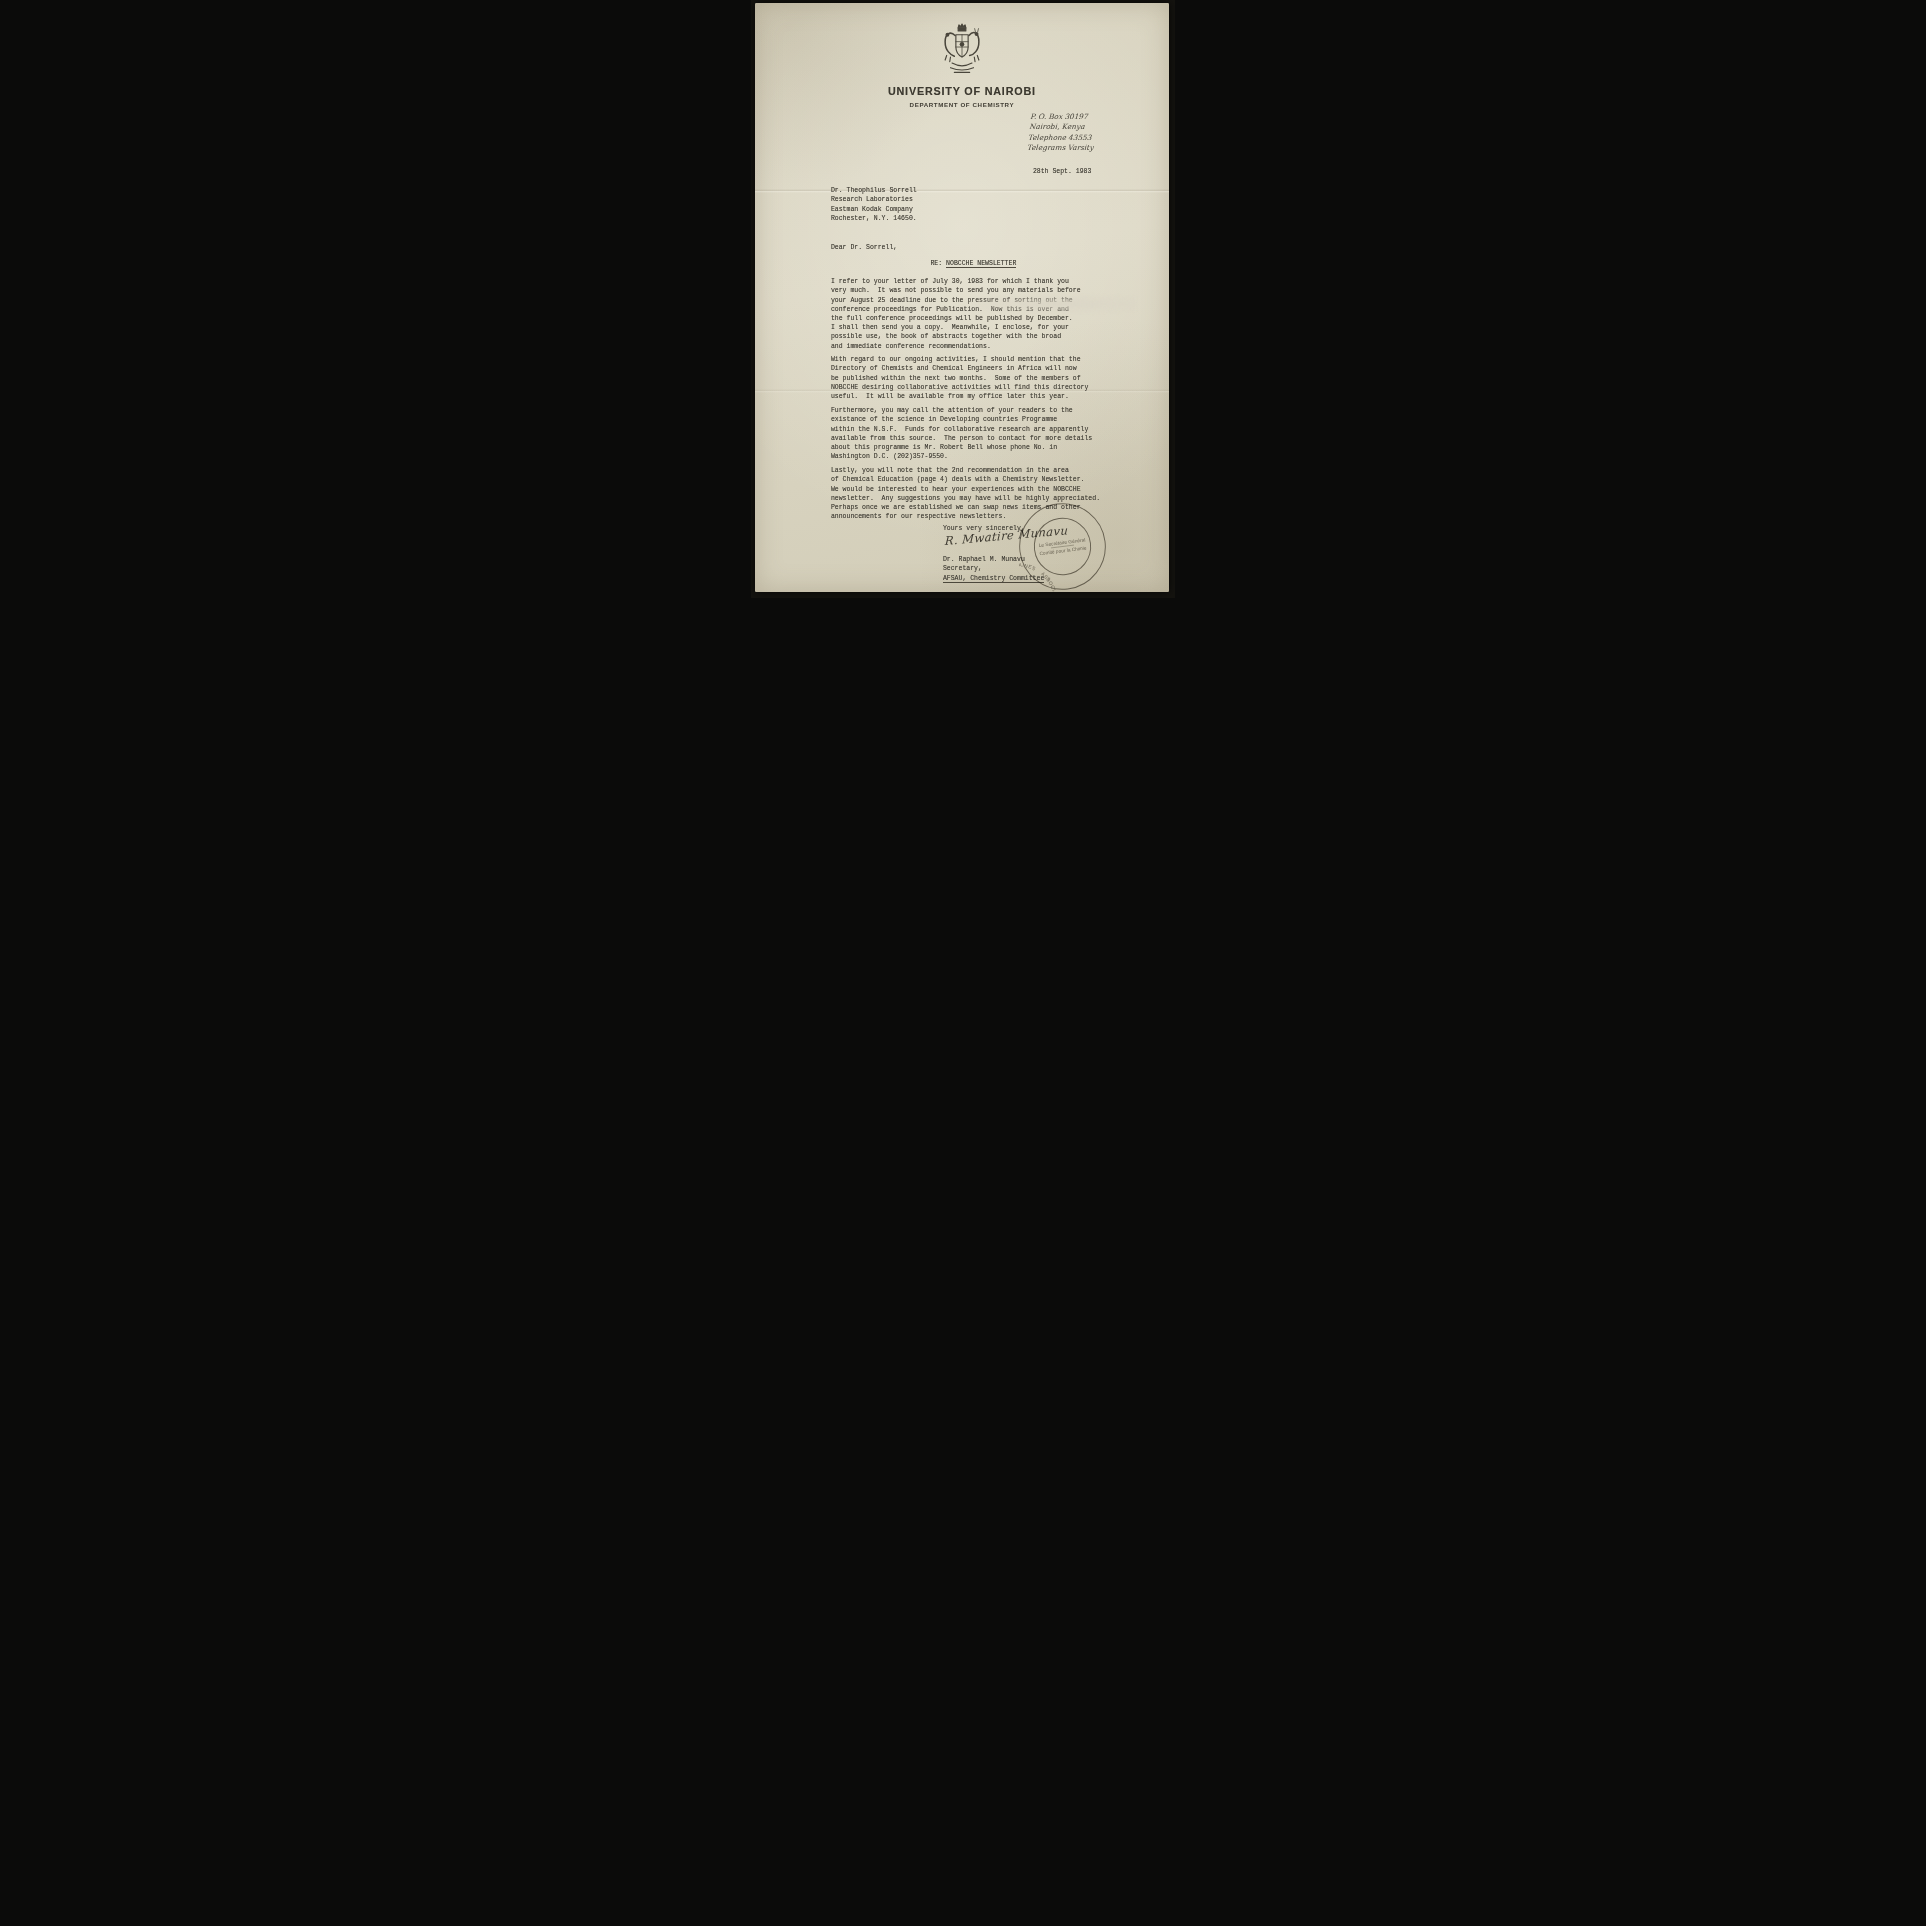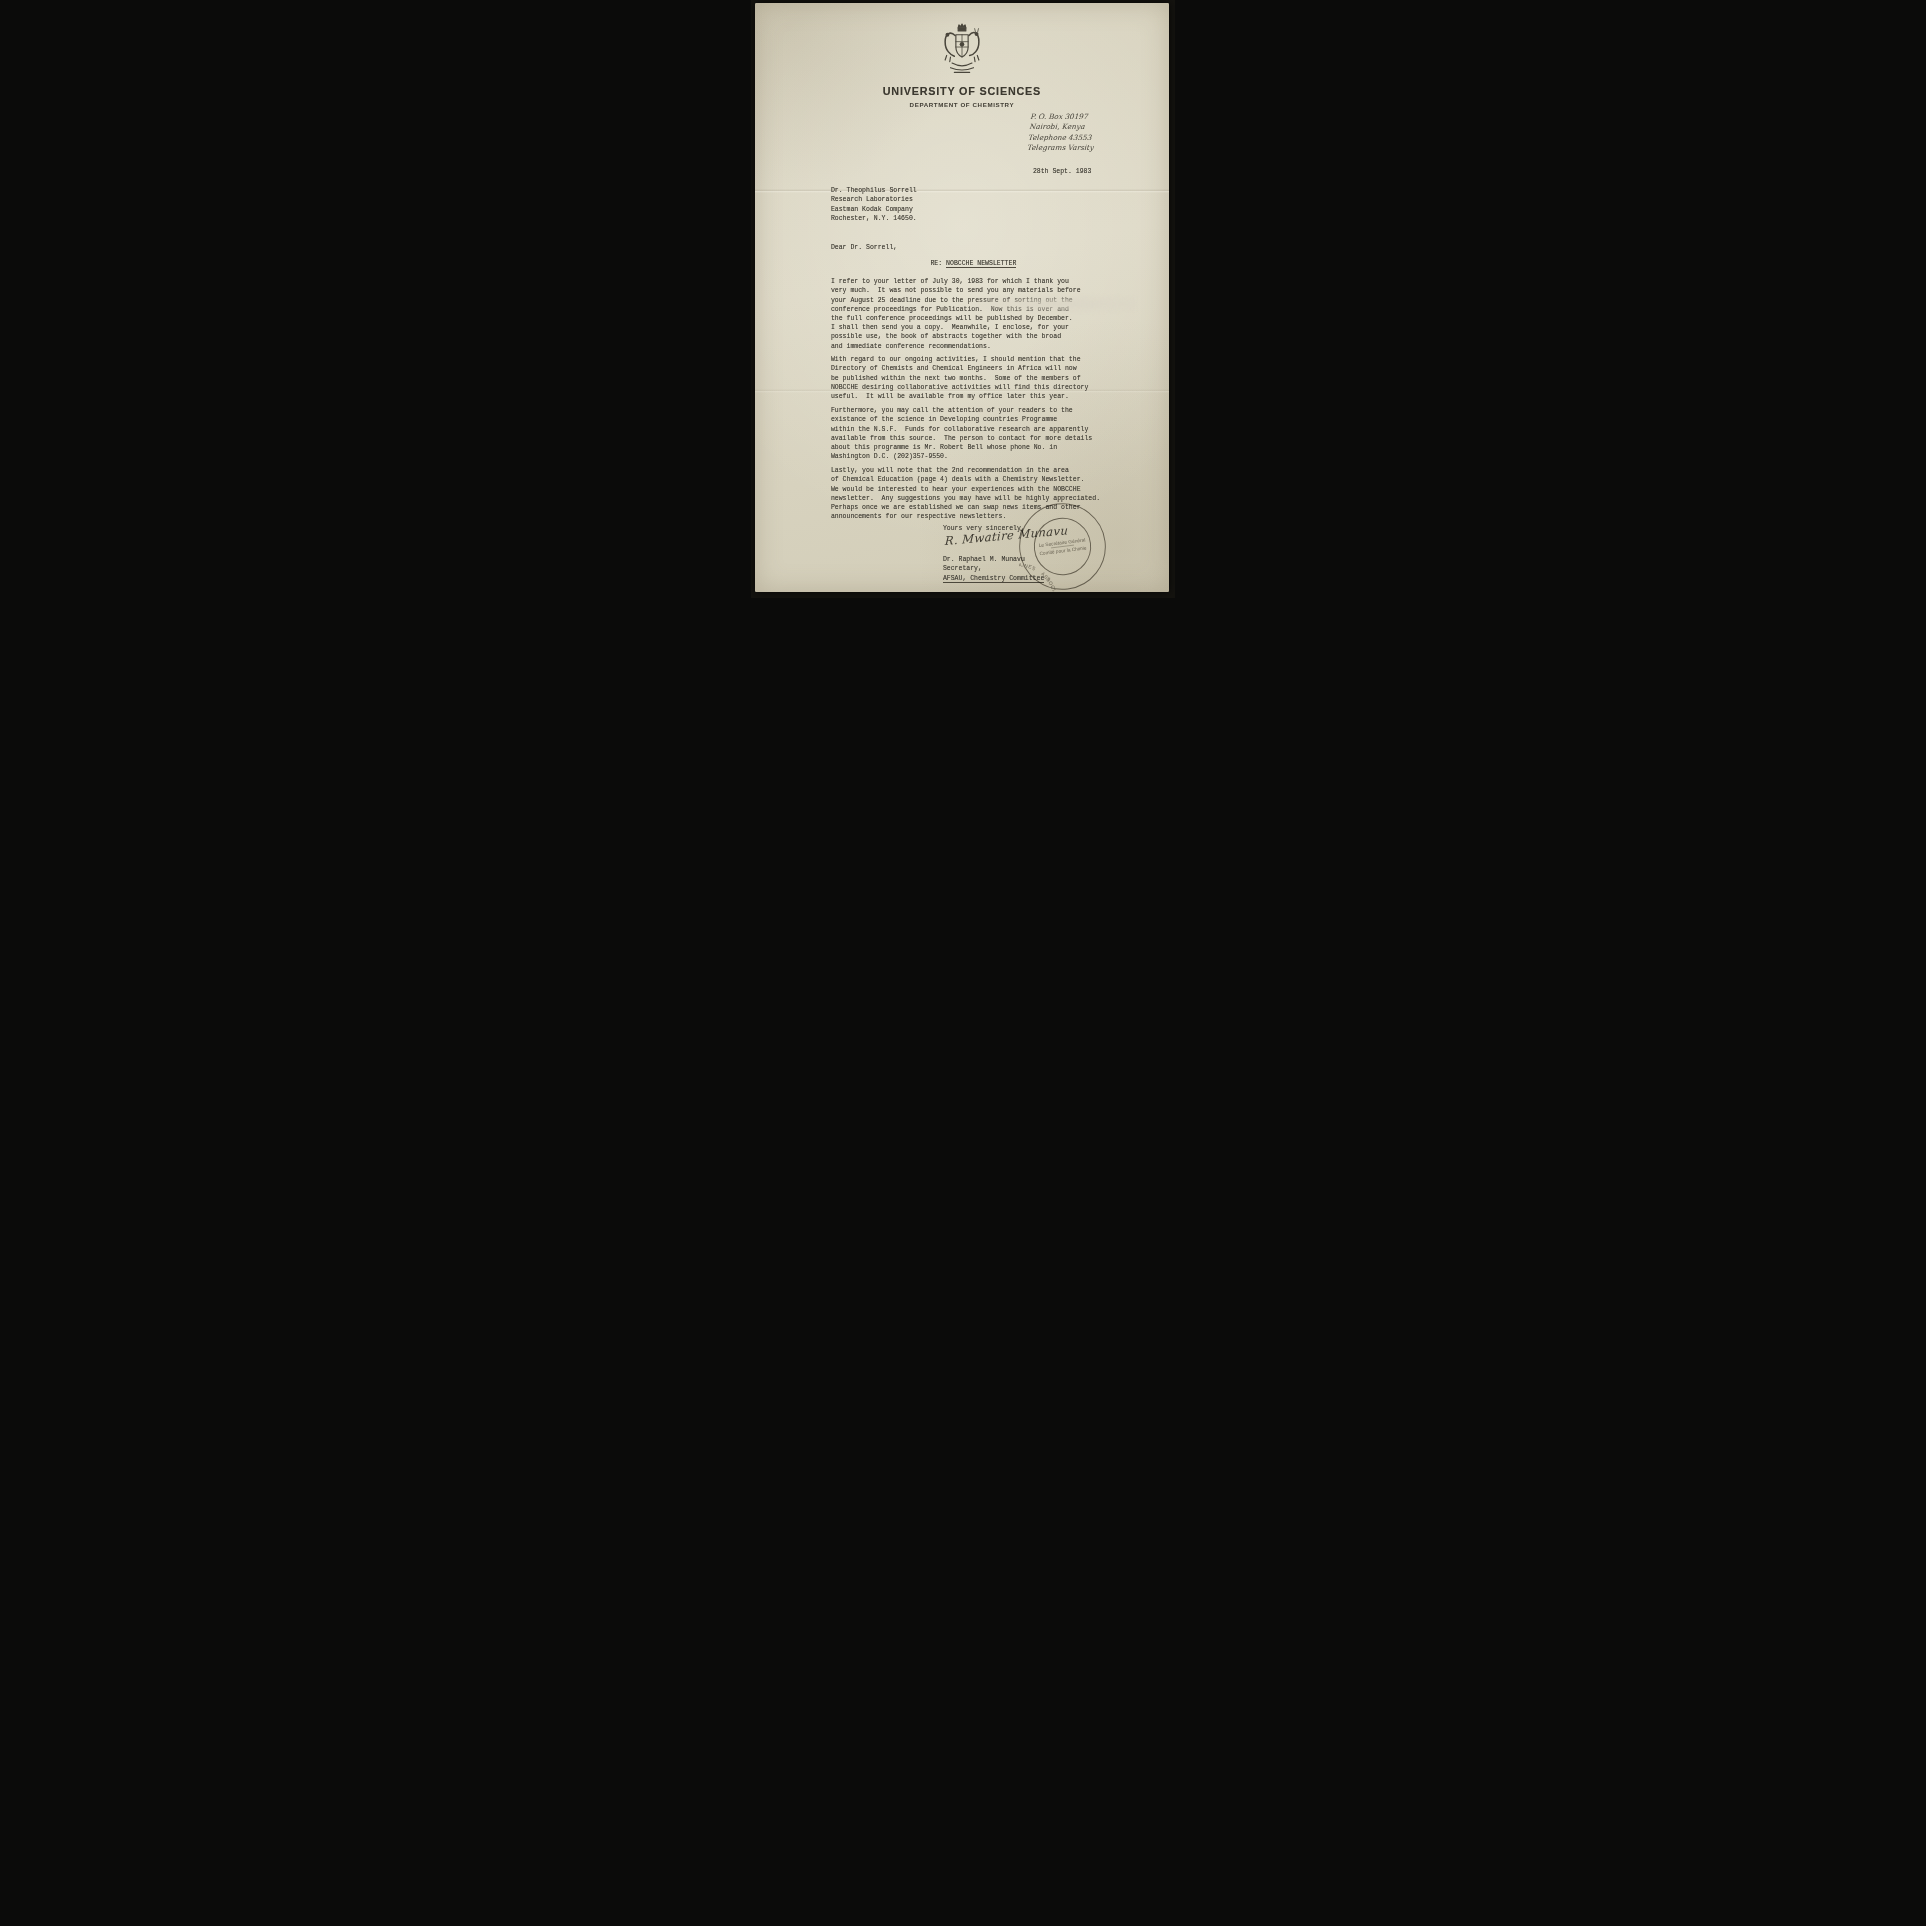--- a/index.html
+++ b/index.html
@@ -210,21 +210,21 @@
         <path d="M78,32 q10,-12 18,-6 q8,6 8,22 q0,16 -8,26 q-6,8 -16,10" stroke-width="4"></path>
         <circle cx="98" cy="28" r="5" fill="#4a463c" stroke="none"></circle>
         <path d="M95,22 l-2,-8 M101,22 l2,-8" stroke-width="2"></path>
         <path d="M100,84 l4,12 M92,88 l2,12"></path>
         <path d="M34,104 q26,14 52,0"></path>
         <path d="M30,116 q30,12 60,0"></path>
         <path d="M40,128 h40"></path>
       </g>
     </svg>
 
-    <div class="university">UNIVERSITY OF SCIENCES</div>
+    <div class="university">UNIVERSITY OF NAIROBI</div>
     <div class="department">DEPARTMENT OF CHEMISTRY</div>
 
     <div class="contact">
       <div>P. O. Box 30197</div>
       <div>Nairobi, Kenya</div>
       <div>Telephone 43553</div>
       <div>Telegrams Varsity</div>
     </div>
 
     <div class="date mono">28th Sept. 1983</div>

